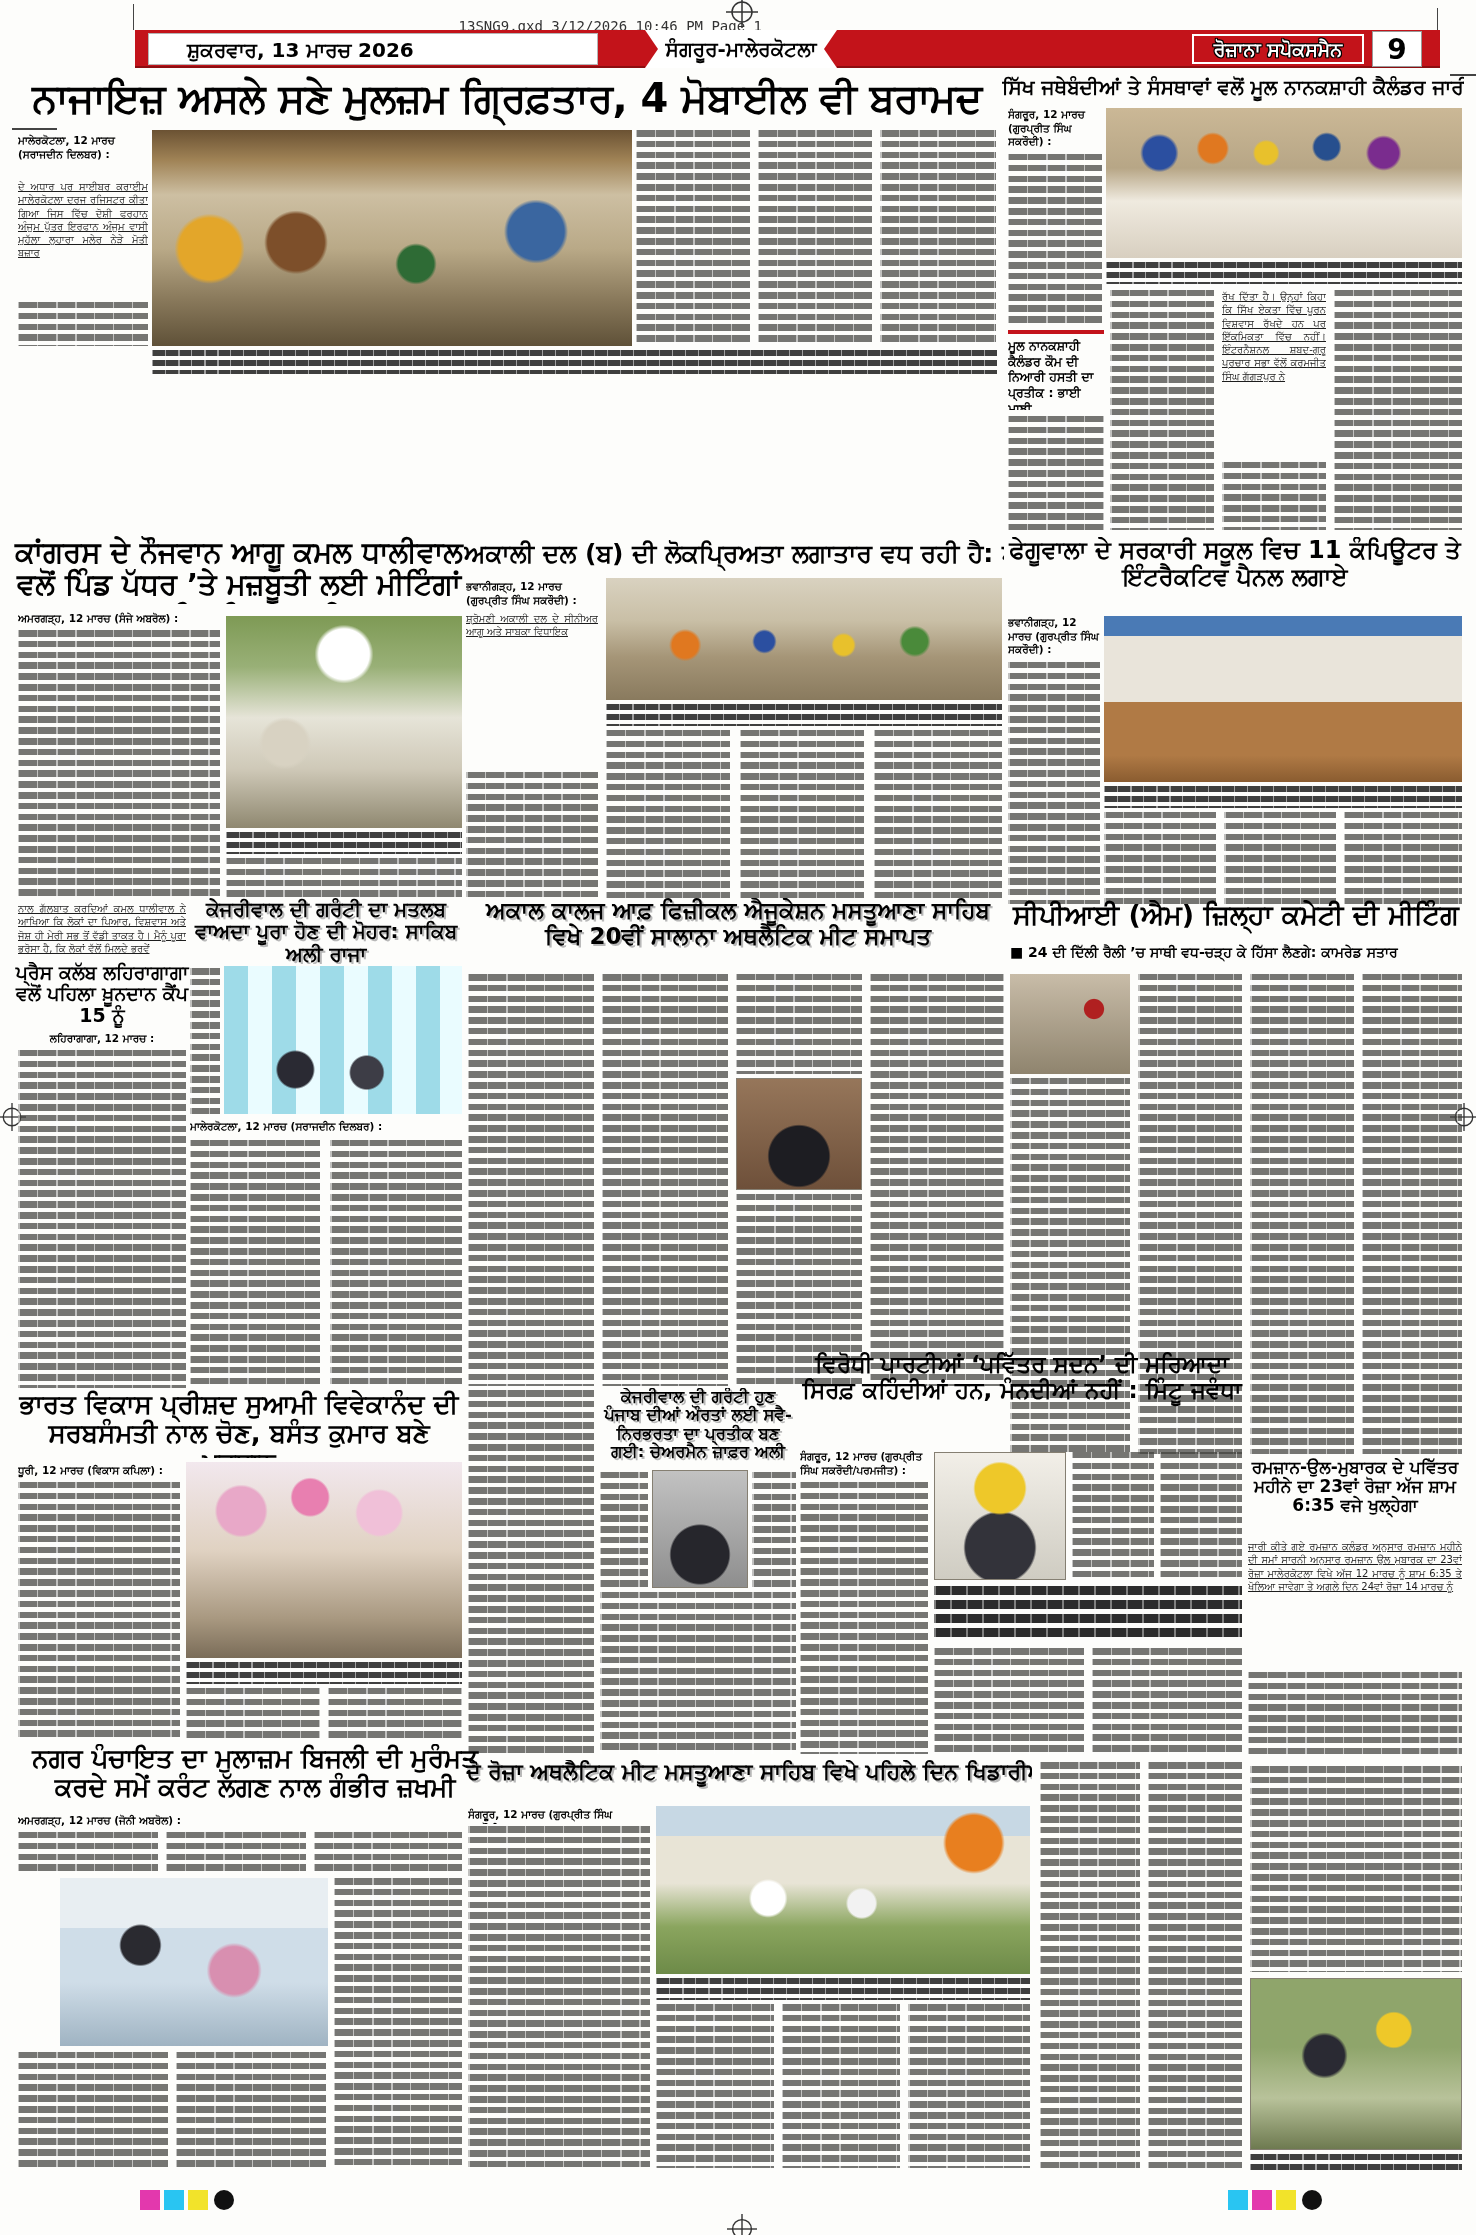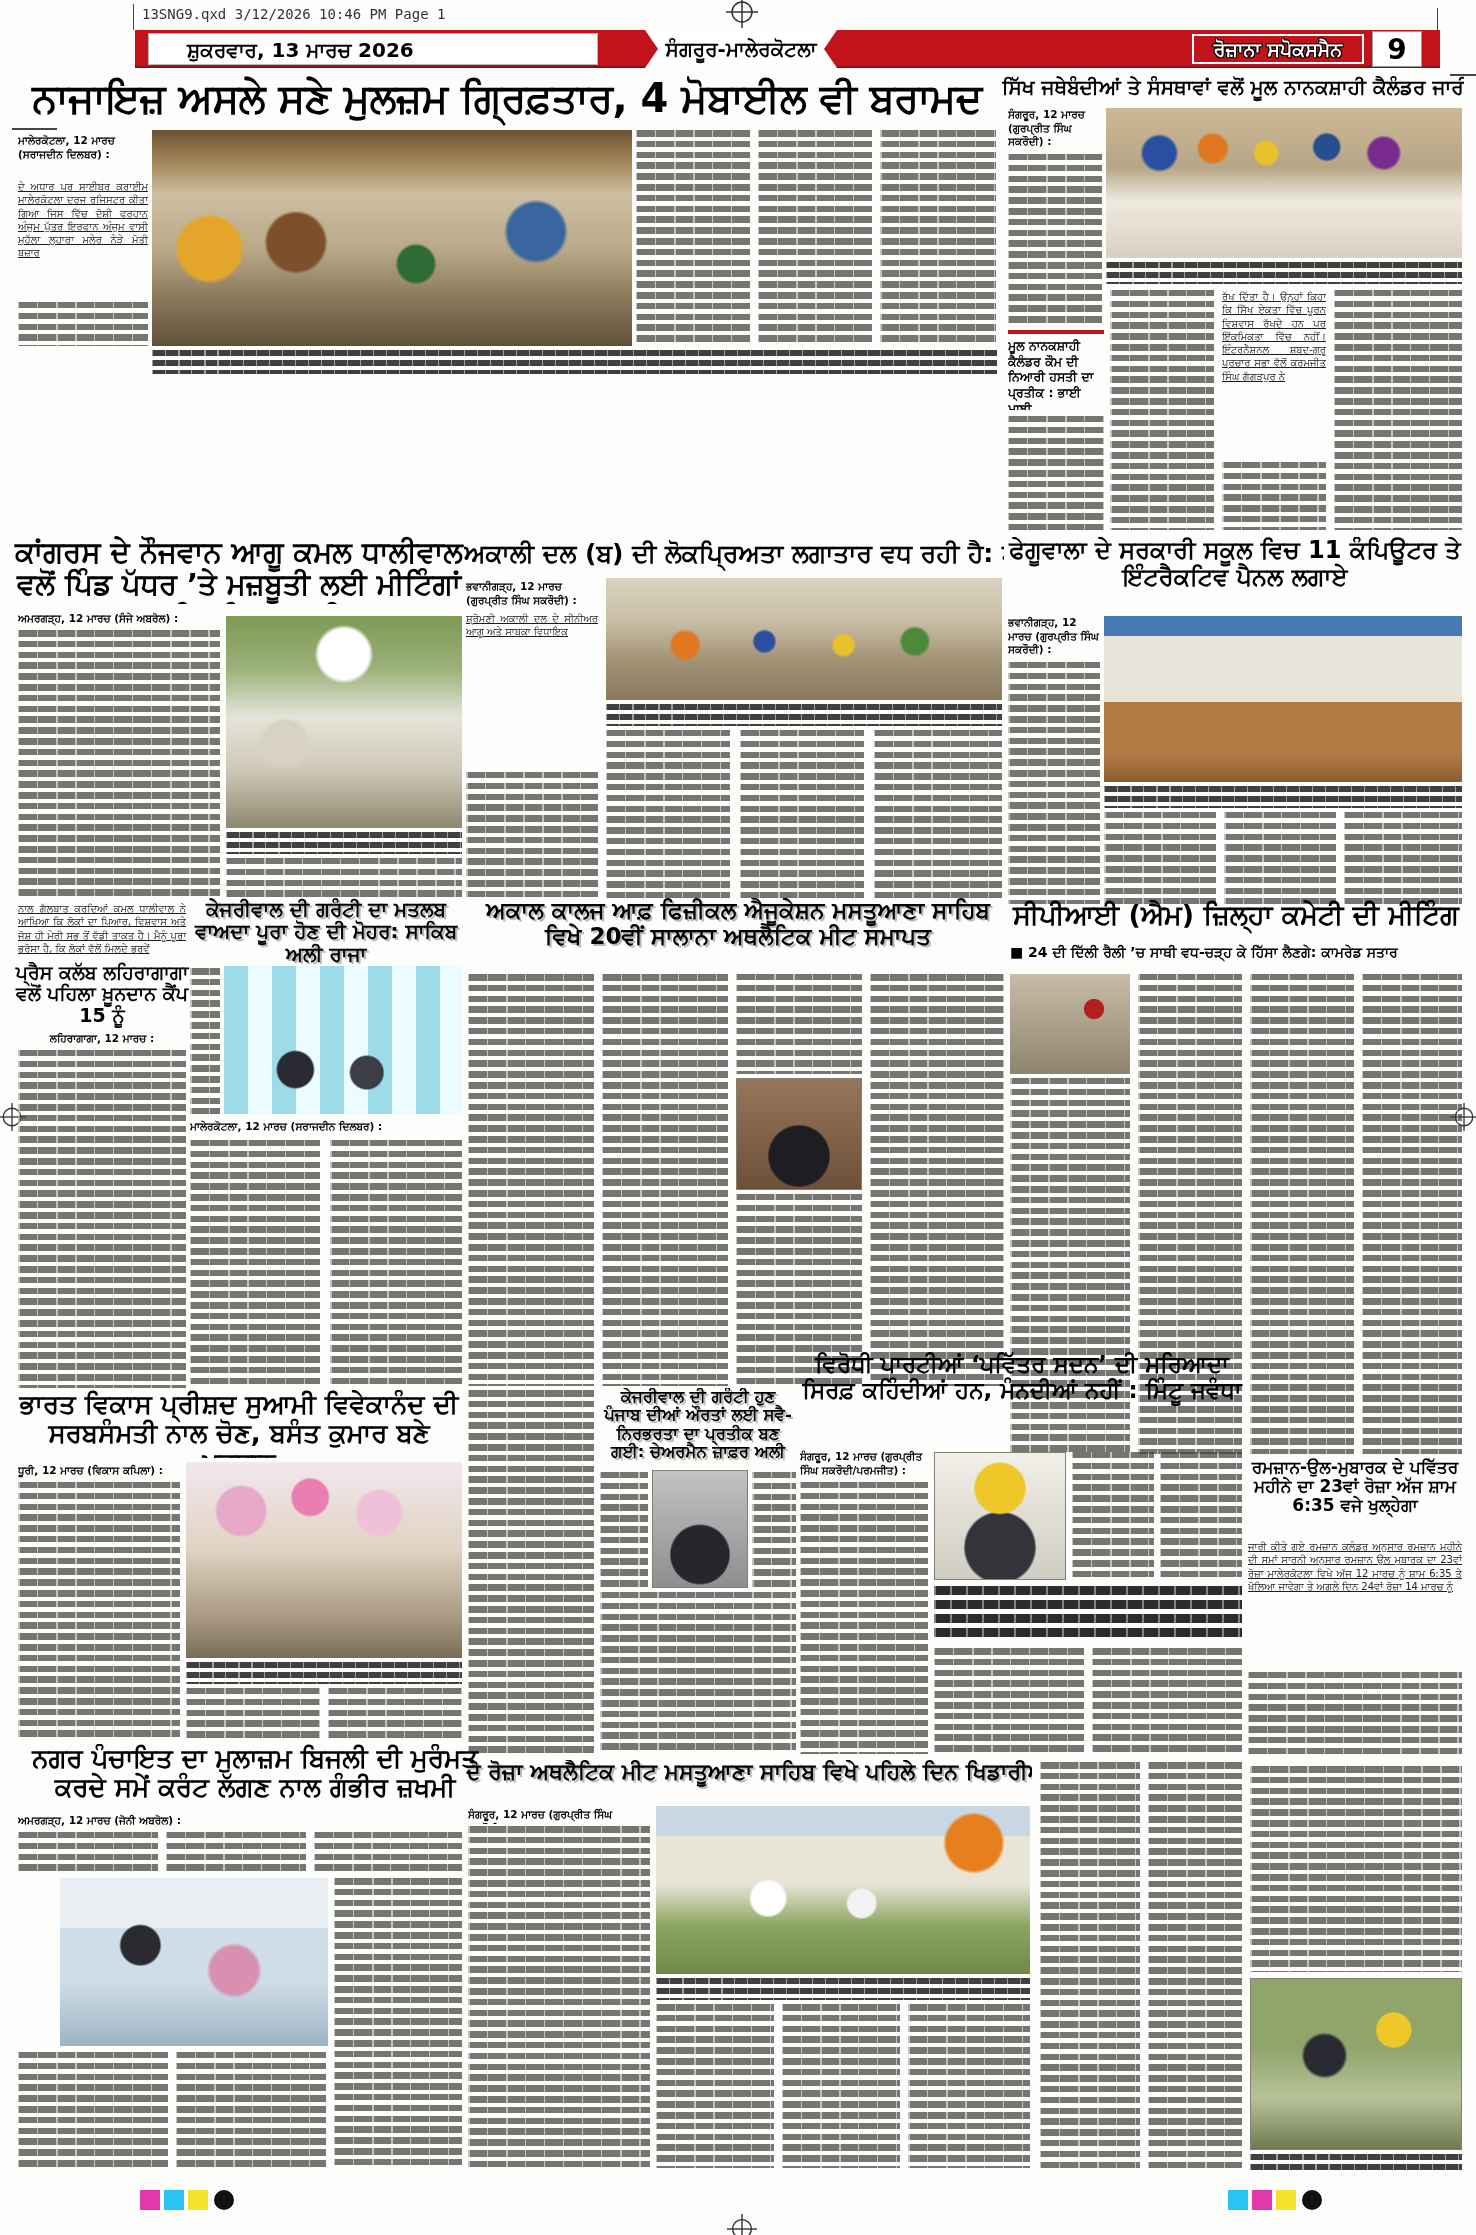--- a/index.html
+++ b/index.html
@@ -37,21 +37,21 @@
      text-shadow:1px 0 #000,-1px 0 #000,0 1px #000,0 -1px #000,1px 1px #000,-1px -1px #000,1px -1px #000,-1px 1px #000;}
   .redrule{border-top:4px solid #c3131a;}
   .subheadbox{font-weight:bold;color:#000;line-height:1.25;}
   .reddot{position:absolute;width:15px;height:15px;border-radius:50%;background:#c3131a;}
 </style>
 </head>
 <body>
 
 <div class="page">
 
-  <div class="abs printline" style="left:142px;top:6px;width:620px;height:20px;">13SNG9.qxd  3/12/2026  10:46 PM  Page 1</div>
+  <div class="abs printline" style="left:142px;top:18px;width:620px;height:20px;text-align:right;">13SNG9.qxd  3/12/2026  10:46 PM  Page 1</div>
   <div class="abs mark" style="left:133px;top:4px;width:1px;height:26px;"></div>
   <div class="abs mark" style="left:12px;top:128px;width:45px;height:2px;"></div>
   <div class="abs mark" style="left:1437px;top:8px;width:1px;height:26px;"></div>
   <div class="abs mark" style="left:1450px;top:74px;width:26px;height:2px;"></div>
 
   <svg class="reg" style="left:726px;top:-4px;width:32px;height:32px;" viewBox="0 0 32 32">
     <circle cx="16" cy="16" r="10" fill="none" stroke="#333" stroke-width="1.5"></circle>
     <line x1="0" y1="16" x2="32" y2="16" stroke="#333" stroke-width="1.5"></line>
     <line x1="16" y1="0" x2="16" y2="32" stroke="#333" stroke-width="1.5"></line>
   </svg>

